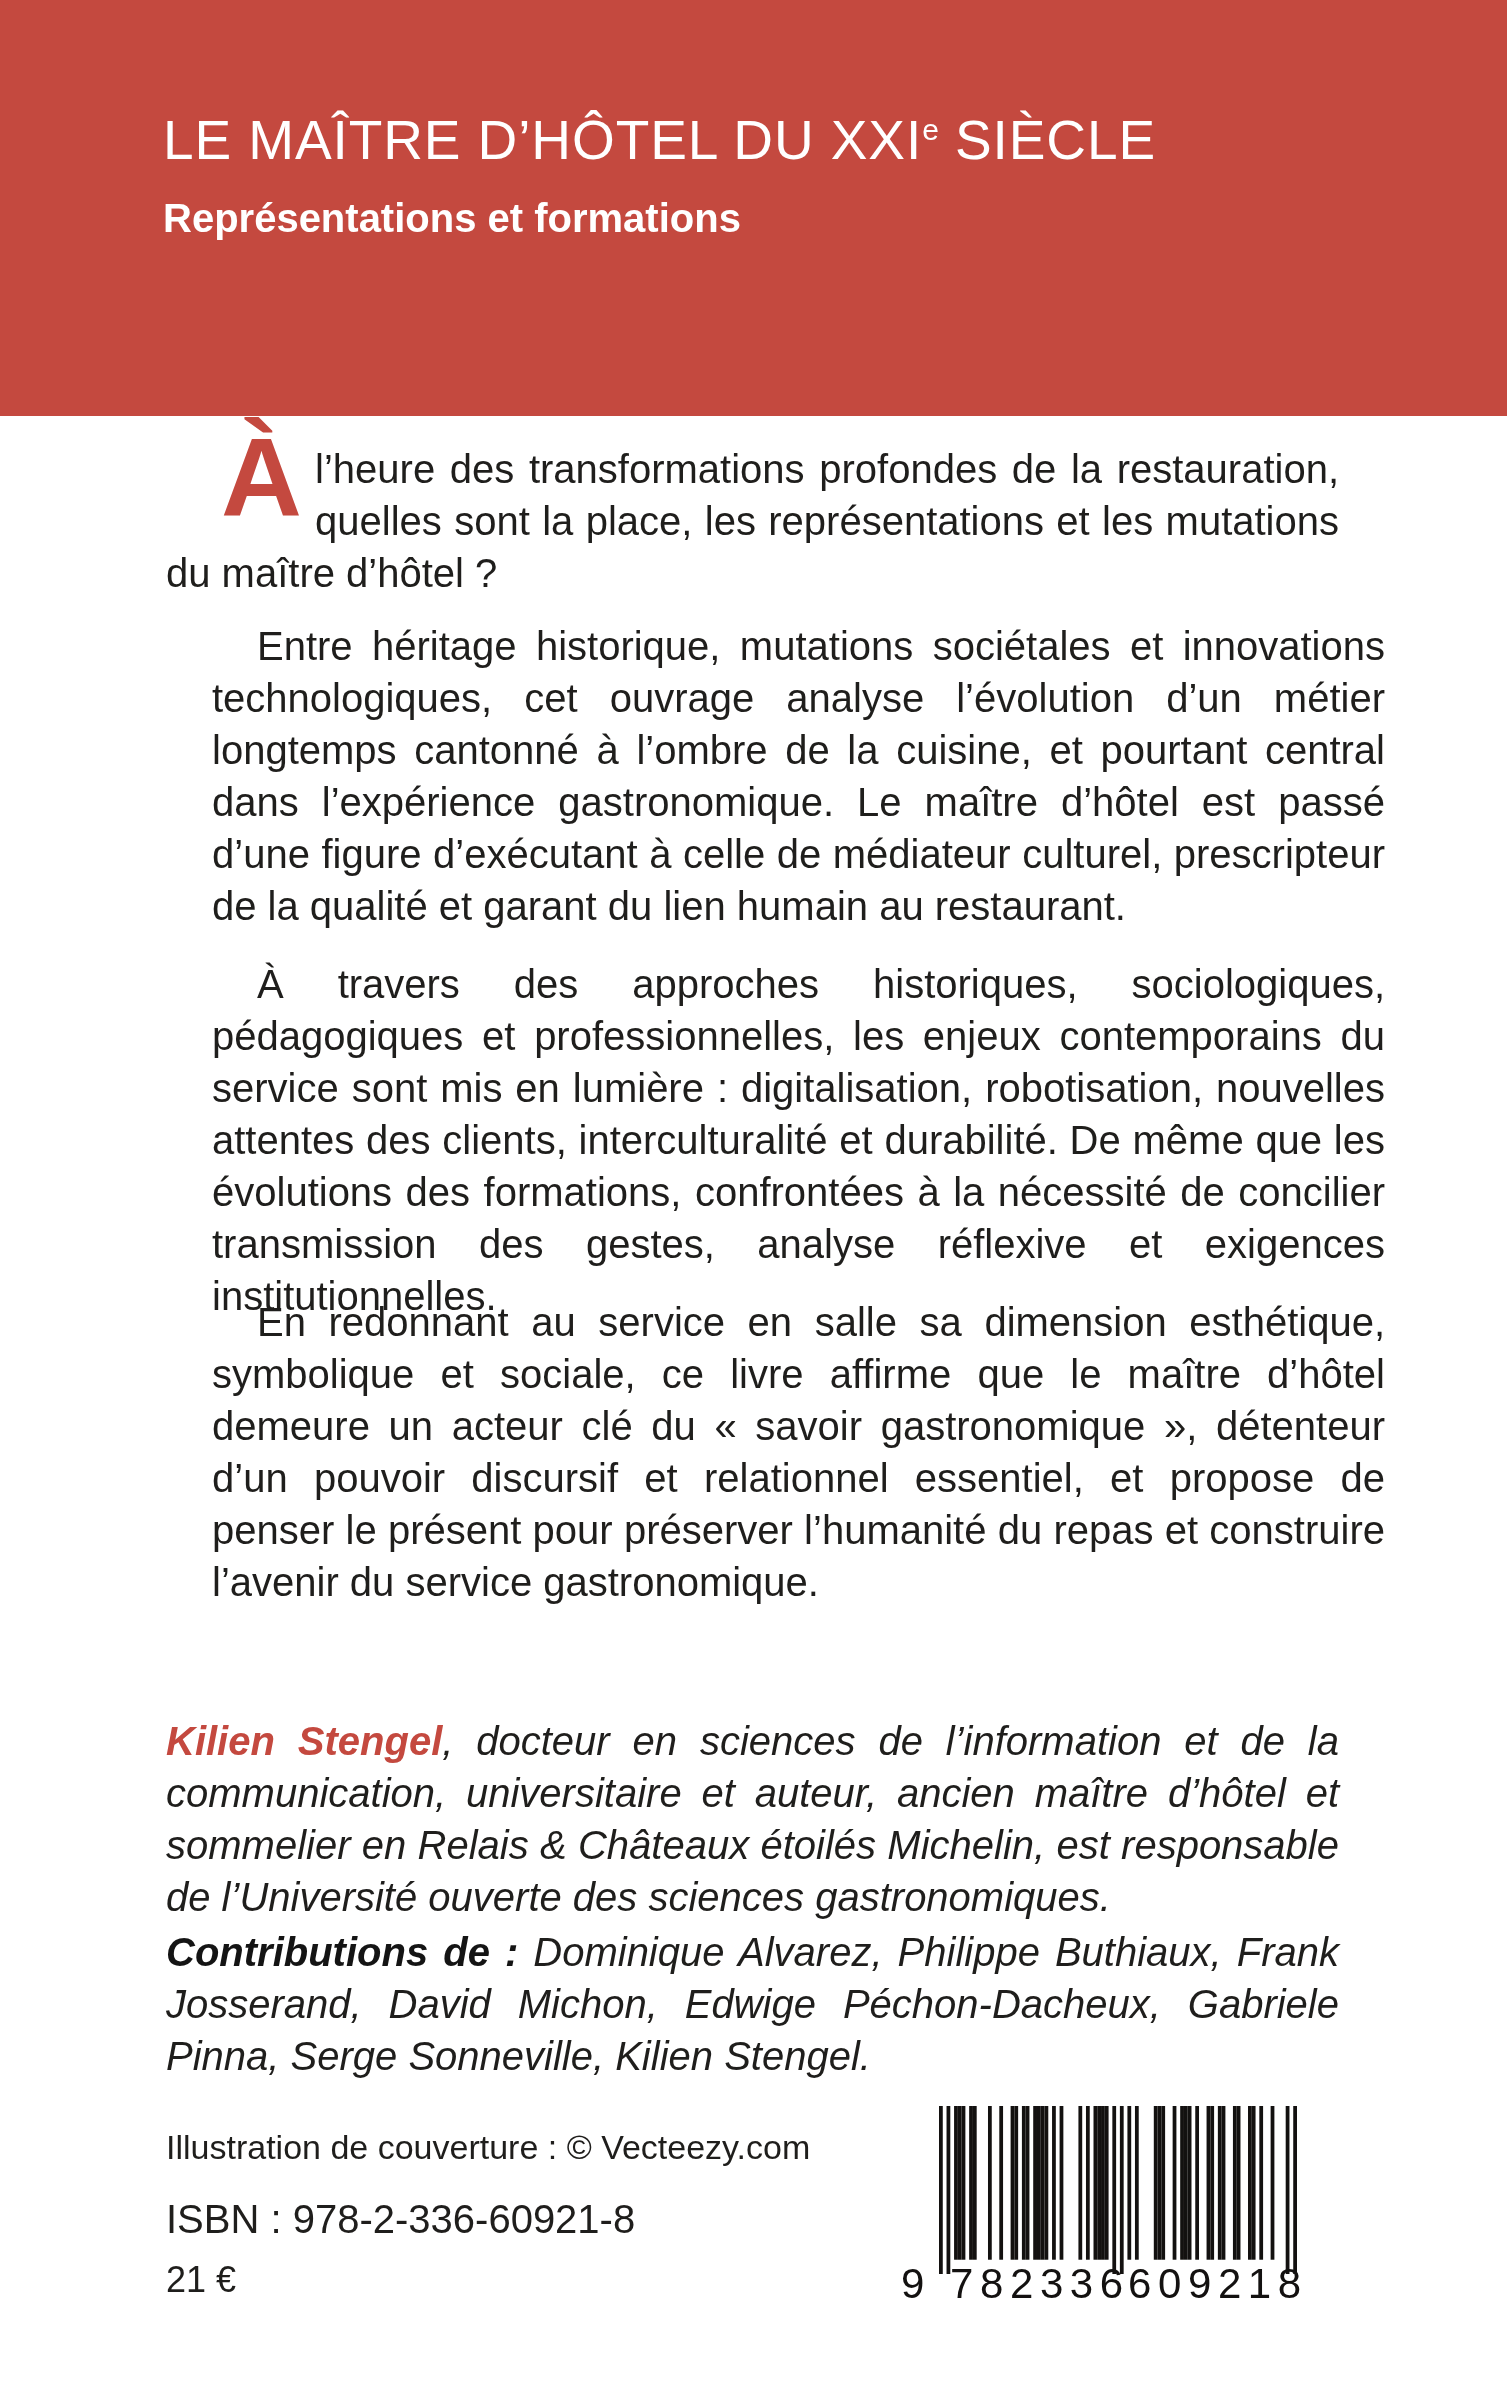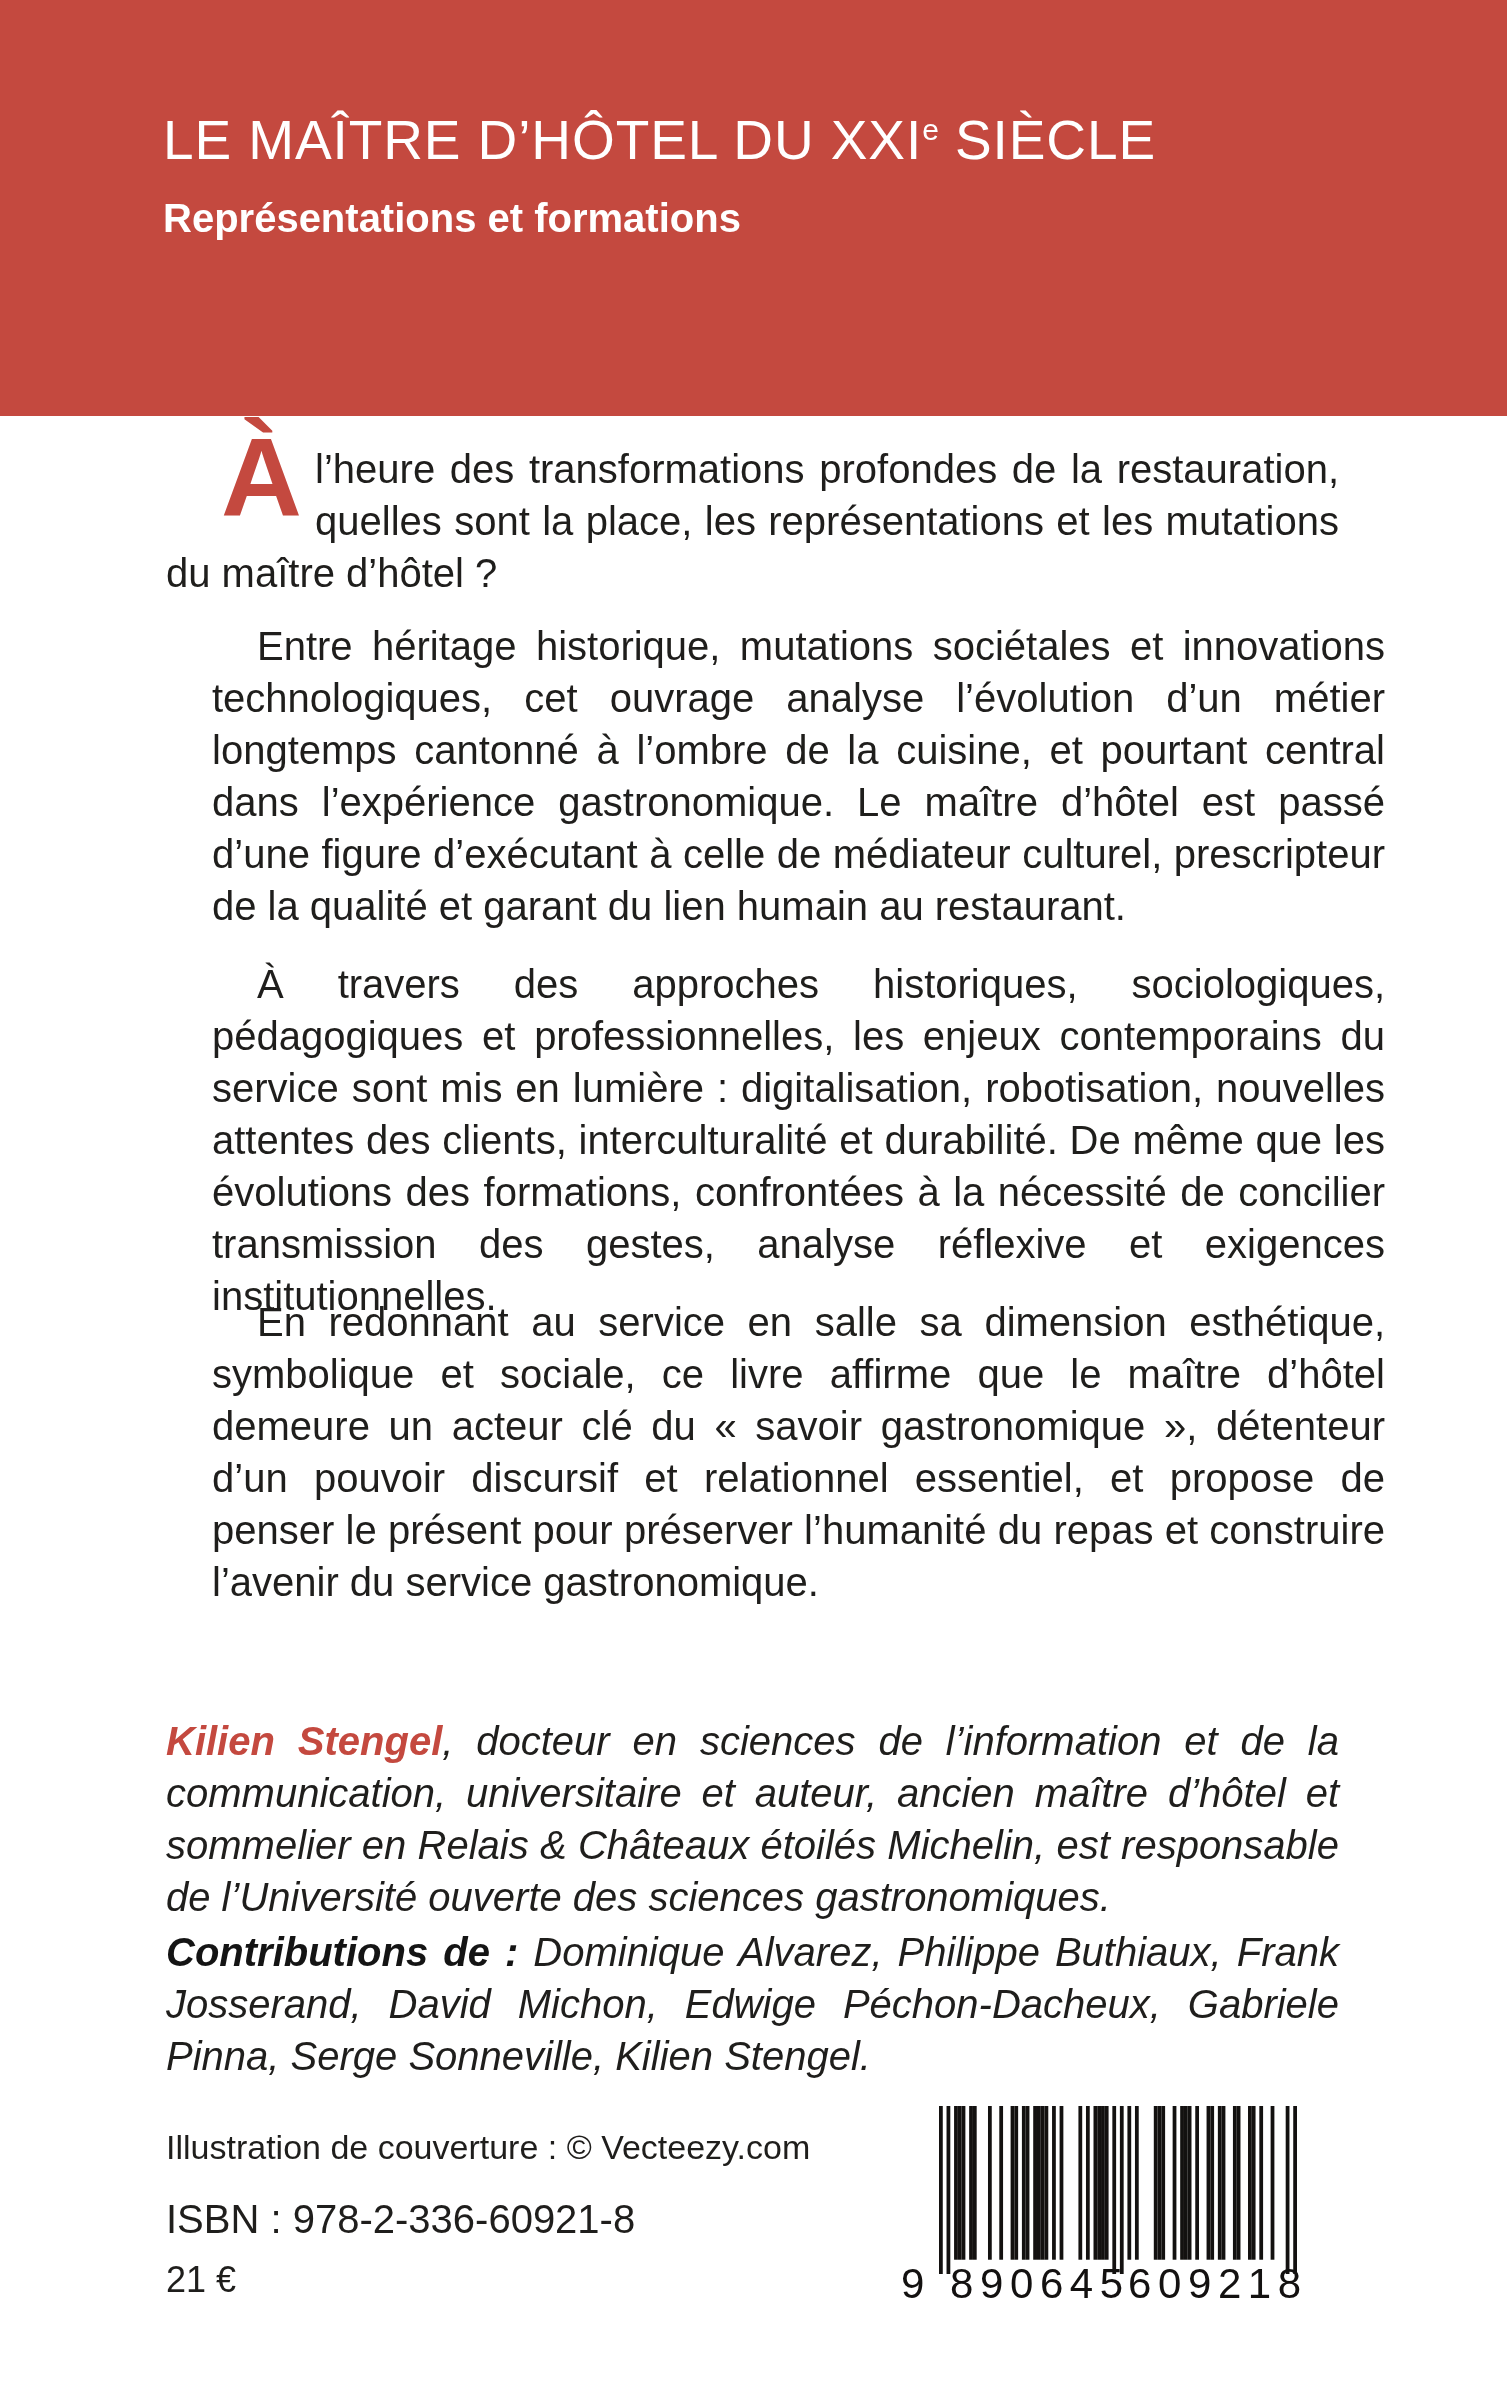--- a/index.html
+++ b/index.html
@@ -144,18 +144,18 @@
         <rect x="78" y="0" width="1" height="91.5" fill="#131110"></rect>
         <rect x="79" y="0" width="1" height="91.5" fill="#131110"></rect>
         <rect x="82" y="0" width="1" height="91.5" fill="#131110"></rect>
         <rect x="83" y="0" width="1" height="91.5" fill="#131110"></rect>
         <rect x="85" y="0" width="1" height="91.5" fill="#131110"></rect>
         <rect x="88" y="0" width="1" height="91.5" fill="#131110"></rect>
         <rect x="92" y="0" width="1" height="100" fill="#131110"></rect>
         <rect x="94" y="0" width="1" height="100" fill="#131110"></rect>
       </svg>
     <span id="bc-d0" class="bc-digit">9</span>
-    <span id="bc-g1" class="bc-digit">890645</span>
+    <span id="bc-g1" class="bc-digit">782336</span>
     <span id="bc-g2" class="bc-digit">609218</span>
   </div>
 
 </div>
 
 
 </body></html>

